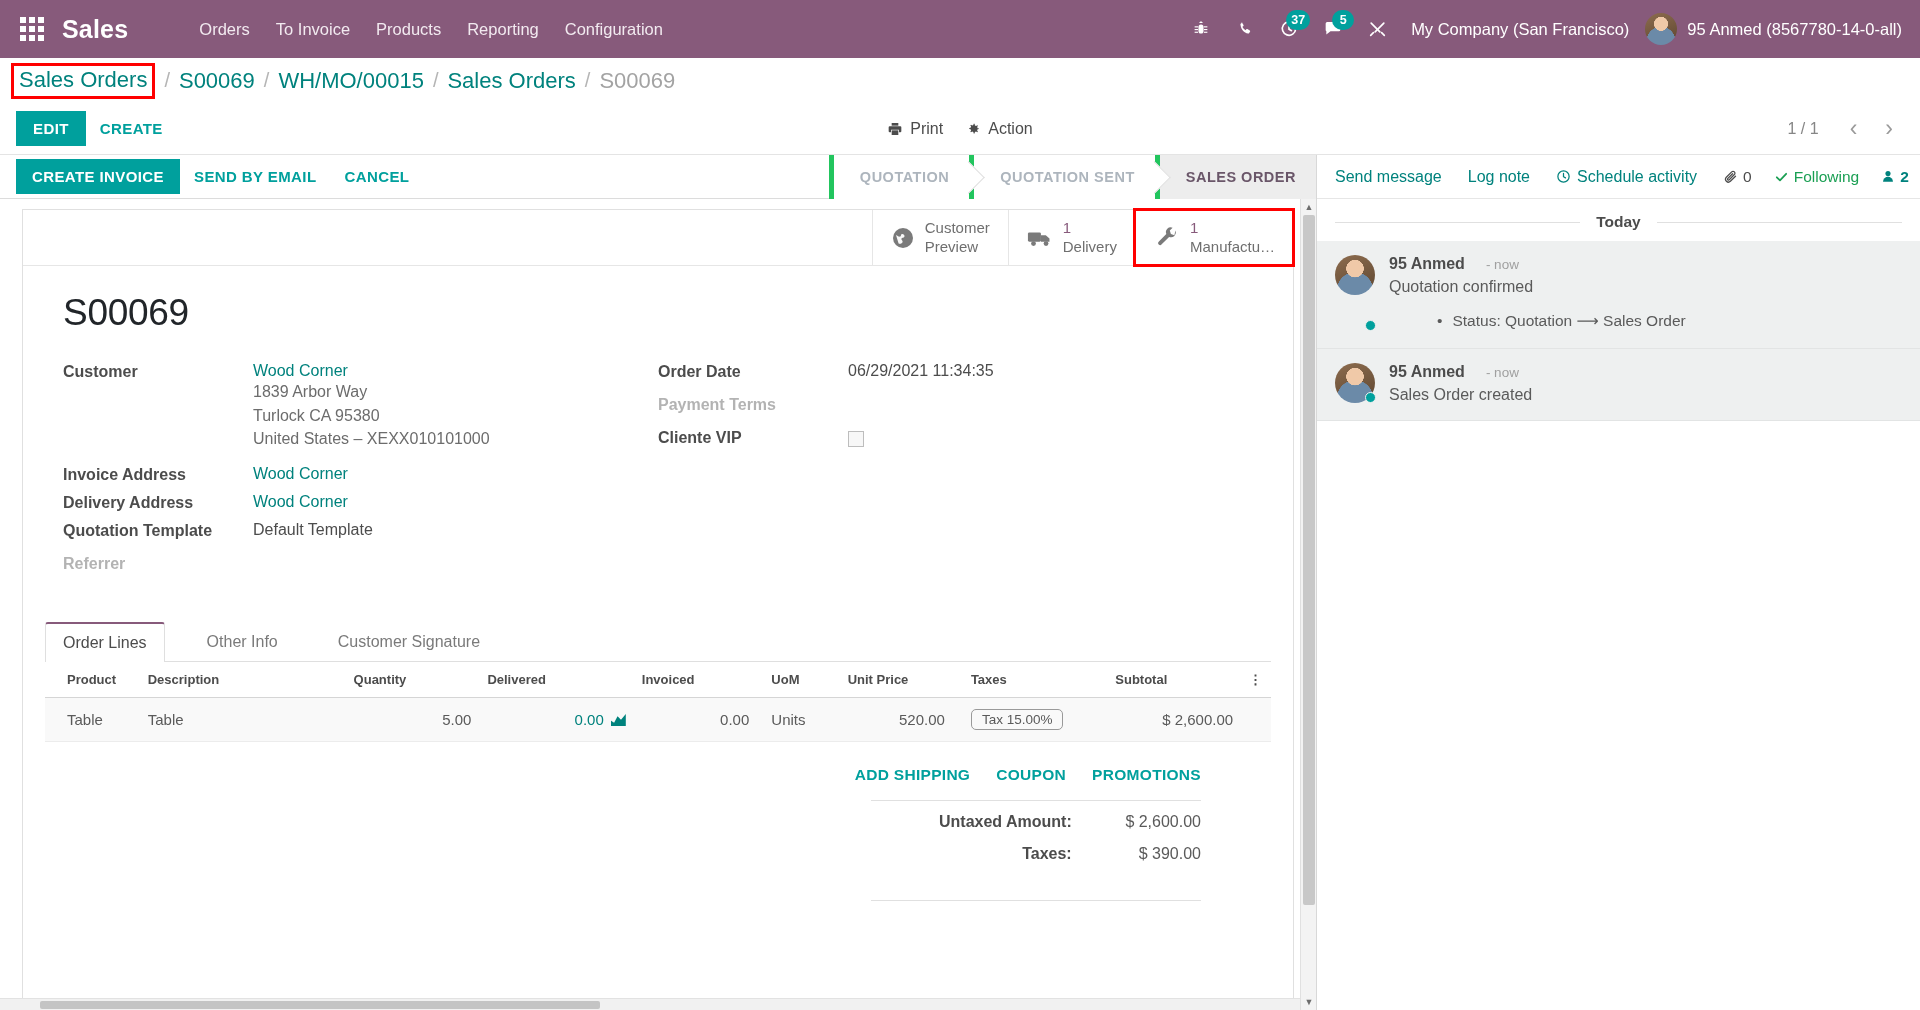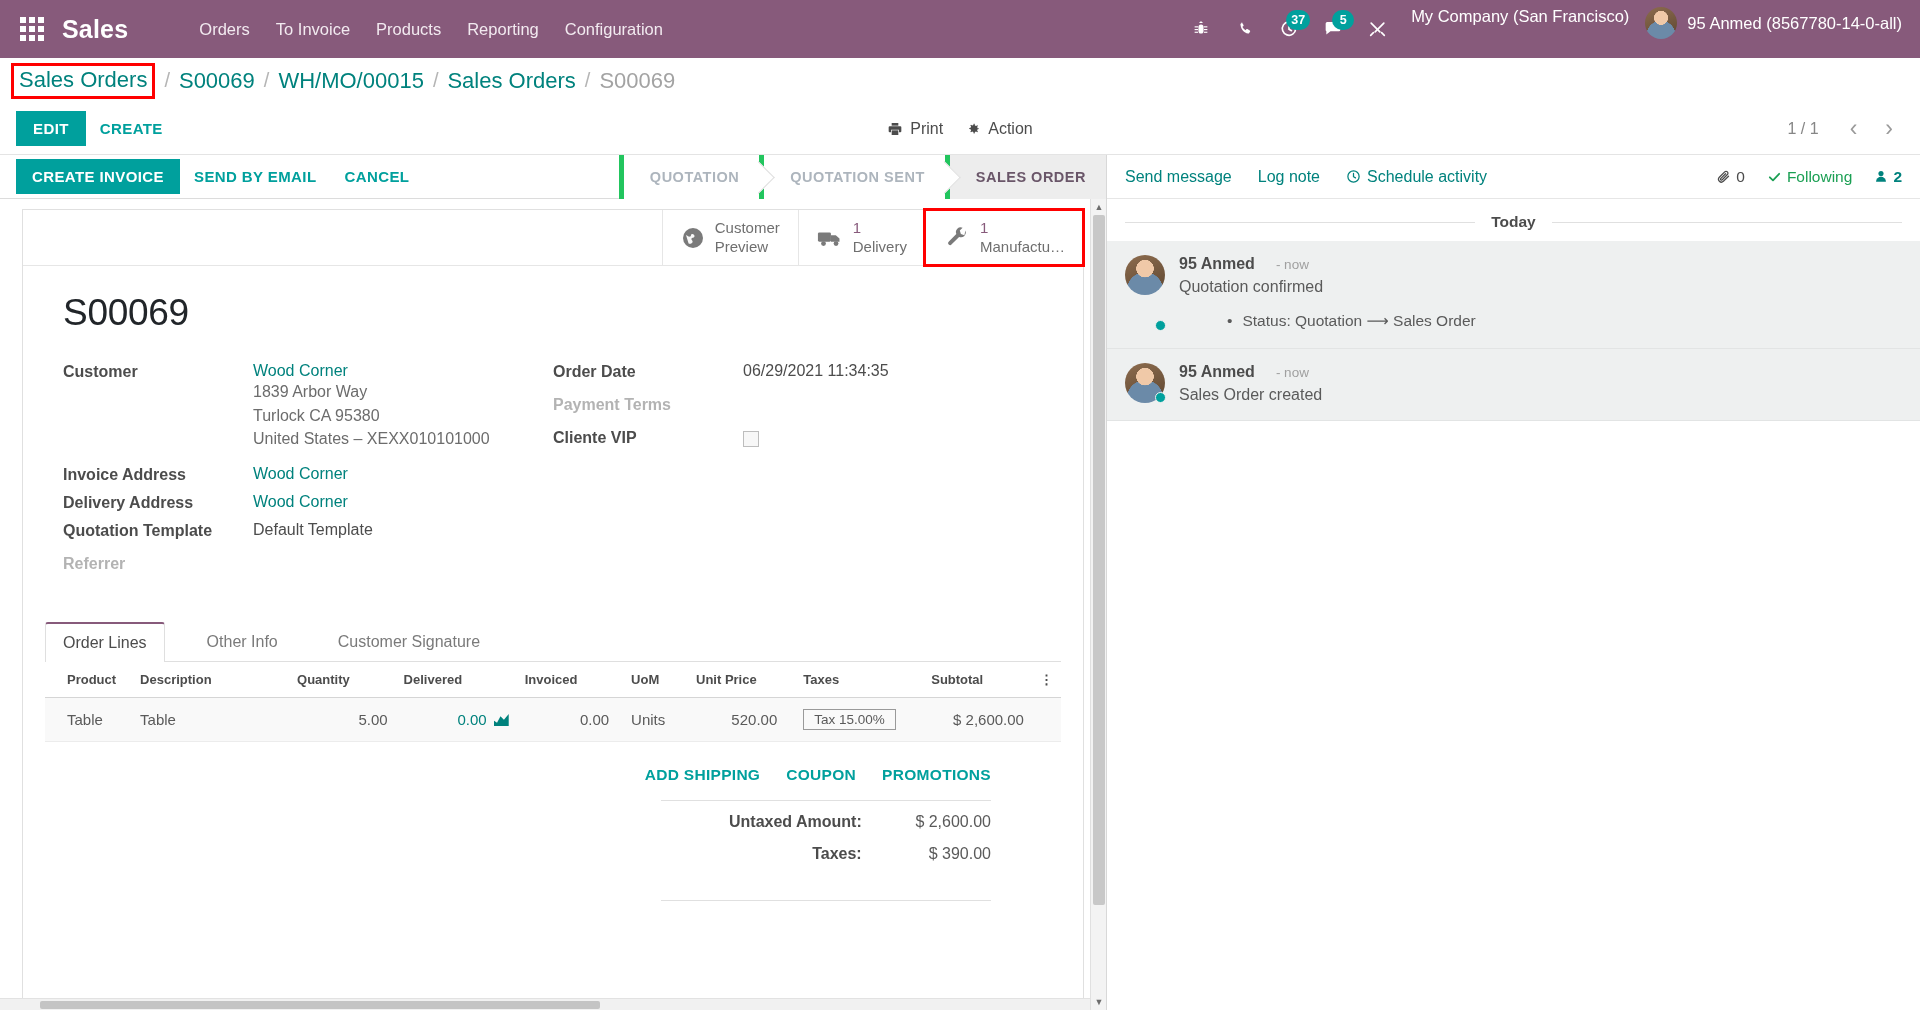--- a/index.html
+++ b/index.html
@@ -37,21 +37,21 @@
   .apps-grid i { background: #ffffff; display: block; width: 6px; height: 6px; }
   #brand {
     font-size: 25px; font-weight: bold; color: #fff;
     margin-right: 58px; letter-spacing: .2px; cursor: pointer;
   }
   .menu-item {
     font-size: 16.5px; color: #f2eaf0; padding: 6px 13px;
     cursor: pointer; white-space: nowrap;
   }
   #nav-right {
-    margin-left: auto; display: flex; align-items: flex-start; gap: 0;
+    margin-left: auto; display: flex; align-items: center; gap: 0;
   }
   .nav-icon {
     position: relative; width: 44px; height: 44px;
     display: flex; align-items: center; justify-content: center;
     cursor: pointer; color: #fff;
   }
   .badge {
     position: absolute; top: 3px; right: 1px;
     background: #00a09d; color: #fff;
     font-size: 12.5px; font-weight: bold;
@@ -114,21 +114,21 @@
     position: relative; z-index: 2;
   }
   #pager-count { font-size: 16px; color: #868686; margin-right: 14px; }
   .pager-arrow {
     color: #9a9a9a; font-size: 23px; padding: 2px 11px; cursor: pointer; line-height: 1;
   }
 
   
   #main { display: flex; height: calc(1010px - 58px - 45px - 52px); }
   #form-pane {
-    width: 1107px; background: #14532d; position: relative;
+    width: 1317px; background: #14532d; position: relative;
     border-right: 1px solid #d8d8d8; overflow: hidden;
   }
   #chatter-pane {
     flex: 1; background: #fff; overflow: hidden;
     display: flex; flex-direction: column;
   }
 
   
   #statusbar-row {
     height: 44px; display: flex; align-items: center;
@@ -234,21 +234,21 @@
     padding: 10px 8px; border-bottom: 1px solid #d5d5d5; text-align: left;
     white-space: nowrap;
   }
   #lines-table td {
     font-size: 15px; color: #5a5a5a; padding: 11px 8px;
     border-bottom: 1px solid #ececec; background: #f9f9f9;
   }
   .num { text-align: right; }
   .teal { color: #00827d; }
   .tax-pill {
-    display: inline-block; border: 1px solid #9a9a9a; border-radius: 0;
+    display: inline-block; border: 1px solid #9a9a9a; border-radius: 5px;
     padding: 2px 10px; font-size: 13.5px; color: #5a5a5a; white-space: nowrap;
   }
   .optcol { width: 20px; text-align: center; color: #8a8a8a; font-size: 16px; cursor: pointer; }
   .spark {
     display: inline-block; width: 15px; height: 12px; margin-left: 7px;
     background: #00827d;
     clip-path: polygon(0 100%, 0 55%, 22% 72%, 45% 18%, 68% 48%, 100% 0, 100% 100%);
     vertical-align: -1px;
   }
 

